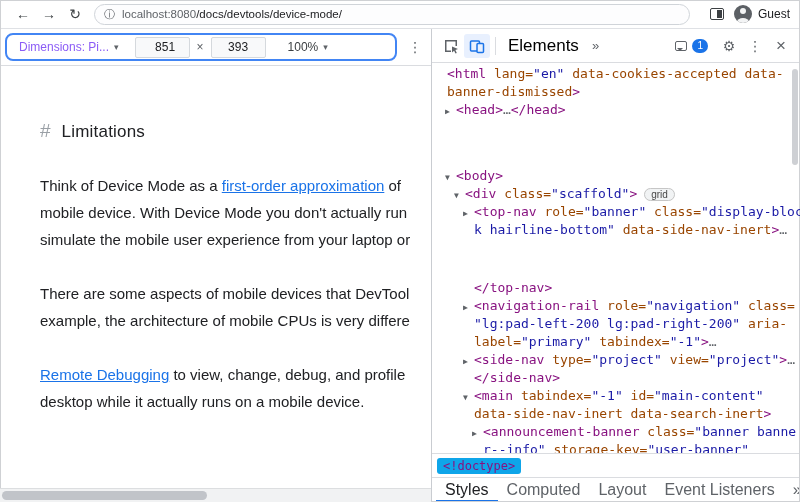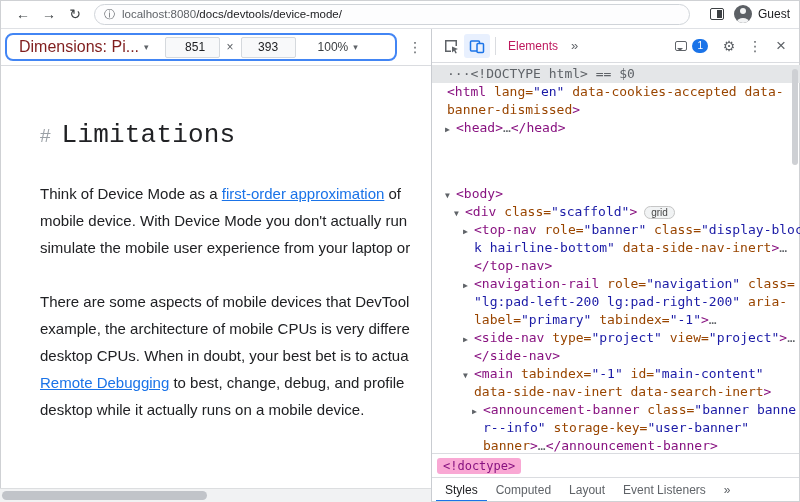--- a/index.html
+++ b/index.html
@@ -20,45 +20,45 @@
   .avatar .head { position: absolute; top: 3px; left: 6px; width: 6px; height: 6px; border-radius: 50%; background: #f3f4f5; }
   .avatar .body { position: absolute; bottom: -3px; left: 3px; width: 12px; height: 8px; border-radius: 50%; background: #f3f4f5; }
   .profile-name { font-size: 12px; color: #202124; }
 
   .main { flex: 1; display: flex; min-height: 0; }
 
   
   .left-pane { width: 431px; flex: 0 0 auto; display: flex; flex-direction: column; background: #fff; overflow: hidden; }
   .device-toolbar { height: 37px; flex: 0 0 auto; border-bottom: 1px solid #dadce0; display: flex; align-items: center; padding: 0 5px; }
   .dt-ring { display: flex; align-items: center; border: 2px solid #4285f4; border-radius: 8px; height: 28px; padding: 0 12px; flex: 1; max-width: 392px; }
-  .dims-label { font-size: 16px; color: #7f1d1d; white-space: pre; }
+  .dims-label { font-size: 12px; color: #8b5cf6; white-space: pre; }
   .caret { font-size: 9px; color: #5f6368; margin-left: 5px; }
   .dim-input { width: 55px; height: 21px; background: #f8f9fa; border: 1px solid #d5d9dd; border-radius: 2px; text-align: center; font-size: 12px; color: #202124; font-family: "Liberation Sans", sans-serif; }
   .w-input { margin-left: 16px; padding-left: 6px; }
   .times { font-size: 12px; color: #5f6368; margin: 0 7px; }
   .zoom-group { margin-left: 22px; display: flex; align-items: center; font-size: 12px; color: #3c4043; }
   .dt-kebab { margin-left: auto; color: #5f6368; font-size: 14px; width: 22px; text-align: center; cursor: pointer; }
 
   .article { flex: 1; overflow: hidden; padding: 54px 0 0 40px; }
   .heading-row { display: flex; align-items: baseline; margin-bottom: 30px; }
   .anchor-hash { color: #9aa0a6; font-size: 19px; margin-right: 11px; }
-  h1.page-title { font-size: 26px; font-weight: 400; color: #202124; letter-spacing: .2px; font-family: Liberation Mono, monospace; }
+  h1.page-title { font-size: 17px; font-weight: 400; color: #202124; letter-spacing: .2px; }
   .paragraphs p { font-size: 15px; line-height: 27px; color: #202124; white-space: nowrap; margin-bottom: 27px; }
   .paragraphs a { color: #1a73e8; text-decoration: underline; cursor: pointer; }
 
   .h-scrollbar { height: 14px; flex: 0 0 auto; background: #f1f2f3; border-top: 1px solid #dcdee0; position: relative; }
   .h-thumb { position: absolute; left: 2px; top: 2px; height: 9px; width: 205px; background: #c1c4c9; border-radius: 5px; }
 
   
   .devtools { flex: 1; min-width: 0; border-left: 1px solid #c9ccd1; display: flex; flex-direction: column; background: #fff; }
   .dt-toolbar { height: 34px; flex: 0 0 auto; border-bottom: 1px solid #dadce0; display: flex; align-items: center; padding: 0 6px; }
   .tool-btn { width: 26px; height: 24px; display: flex; align-items: center; justify-content: center; cursor: pointer; border-radius: 3px; flex: 0 0 auto; }
   .tool-btn.active { background: #e8f0fe; }
   .vdiv { width: 1px; height: 18px; background: #dadce0; margin: 0 5px; }
-  .tab-elements { font-size: 12px; color: #be185d; padding: 0 7px; cursor: pointer; }
+  .tab-elements { font-size: 17px; color: #000000; padding: 0 7px; cursor: pointer; }
   .more-tabs { font-size: 13px; color: #5f6368; padding: 0 6px; cursor: pointer; }
   .right-tools { margin-left: auto; display: flex; align-items: center; }
   .bubble-icon { width: 12px; height: 10px; border: 1.5px solid #5f6368; border-radius: 2px; position: relative; }
   .bubble-icon::after { content: ""; position: absolute; left: 1px; bottom: -4px; border: 3px solid transparent; border-top-color: #5f6368; }
   .issue-badge { background: #1a73e8; color: #fff; font-size: 10px; line-height: 14px; height: 14px; padding: 0 5px; border-radius: 7px; margin: 0 8px 0 5px; }
   .gear { font-size: 14px; color: #5f6368; }
   .kebab { font-size: 14px; color: #5f6368; }
   .close-x { font-size: 17px; color: #5f6368; }
 
   .dom-tree { flex: 1; min-height: 0; overflow: hidden; font-family: "DejaVu Sans Mono", monospace; font-size: 13px; line-height: 18px; padding-top: 2px; position: relative; }
@@ -67,24 +67,24 @@
   .arrow { display: inline-block; width: 11px; font-size: 8px; color: #5f6368; }
   .tk-t { color: #881280; text-align: right; }
   .tk-a { color: #994500; }
   .tk-v { color: #1a1aa6; }
   .tk-m { color: #5f6368; }
   .tk-d { color: #5f6368; }
   .grid-badge { font-family: "Liberation Sans", sans-serif; font-size: 10px; color: #474747; background: #f1f3f4; border: 1px solid #c6c6c6; border-radius: 8px; padding: 0 6px; margin-left: 7px; }
   .tree-thumb { position: absolute; right: 2px; top: 6px; width: 6px; height: 96px; background: #ced0d4; border-radius: 3px; }
 
   .breadcrumbs { height: 24px; flex: 0 0 auto; border-top: 1px solid #dadce0; display: flex; align-items: center; padding: 0 5px; }
-  .crumb { font-family: "DejaVu Sans Mono", monospace; font-size: 12px; color: #881280; background: #f9a8d4; padding: 1px 6px; border-radius: 3px; cursor: pointer; }
+  .crumb { font-family: "DejaVu Sans Mono", monospace; font-size: 12px; color: #881280; background: #0ea5e9; padding: 1px 6px; border-radius: 3px; cursor: pointer; }
 
   .styles-tabs { height: 25px; flex: 0 0 auto; border-top: 1px solid #dadce0; display: flex; align-items: stretch; padding: 0 4px; }
-  .stab { font-size: 12px; color: #5f6368; padding: 0 9px; display: flex; align-items: center; cursor: pointer; white-space: pre; }
+  .stab { font-size: 16px; color: #5f6368; padding: 0 9px; display: flex; align-items: center; cursor: pointer; white-space: pre; }
   .stab.selected { color: #202124; box-shadow: inset 0 -2px 0 #1a73e8; }
 
   .filter-row { flex: 0 0 auto; height: 29px; border-top: 1px solid #dadce0; display: flex; align-items: center; padding: 0 7px; }
   .filter-input { width: 162px; height: 19px; border: 1px solid #dadce0; border-radius: 10px; font-size: 11.5px; padding: 0 9px; color: #202124; font-family: "Liberation Sans", sans-serif; }
   .filter-input::placeholder { color: #80868b; }
   .state-btn { font-size: 11px; color: #3c4043; margin-left: 14px; cursor: pointer; white-space: pre; }
   .mini-icon { margin-left: 13px; color: #5f6368; font-size: 12px; cursor: pointer; }
   .monitor-icon { width: 12px; height: 9px; border: 1.4px solid #5f6368; border-radius: 1px; position: relative; margin-left: 13px; cursor: pointer; }
   .monitor-icon::after { content: ""; position: absolute; left: 3px; bottom: -3px; width: 4px; height: 2px; background: #5f6368; }
   .plus-icon { font-size: 14px; color: #5f6368; margin-left: 13px; cursor: pointer; }
@@ -131,21 +131,21 @@
         <div class="dt-kebab">⋮</div>
       </div>
 
       <div class="article">
         <div class="heading-row">
           <span class="anchor-hash">#</span>
           <h1 class="page-title">Limitations</h1>
         </div>
         <div class="paragraphs">
             <p><span>Think of Device Mode as a </span><a>first-order approximation</a><span> of</span><br><span>mobile device. With Device Mode you don't actually run</span><br><span>simulate the mobile user experience from your laptop or</span></p>
-            <p><span>There are some aspects of mobile devices that DevTool</span><br><span>example, the architecture of mobile CPUs is very differe</span><br><span>desktop CPUs. When in doubt, your best bet is to actua</span><br><a>Remote Debugging</a><span> to best, change, debug, and profile</span><br><span>desktop while it actually runs on a mobile device.</span></p>
+            <p><span>There are some aspects of mobile devices that DevTool</span><br><span>example, the architecture of mobile CPUs is very differe</span><br><br><a>Remote Debugging</a><span> to view, change, debug, and profile</span><br><span>desktop while it actually runs on a mobile device.</span></p>
           </div>
       </div>
 
       <div class="h-scrollbar">
         <div class="h-thumb"></div>
       </div>
     </div>
 
     <div class="devtools">
 
@@ -175,29 +175,28 @@
               <span class="kebab">⋮</span>
             </div>
           <div class="tool-btn">
               <span class="close-x">×</span>
             </div>
         </div>
       </div>
 
       <div class="dom-tree">
         <div class="tree-thumb"></div>
-      <div class="tline sel" style="padding-left: 4px;"><span class="arrow"></span><span class="tk-d">···</span><span class="tk-d">&lt;!DOCTYPE html&gt;</span><span class="tk-m"> == $0</span></div>
           <div class="tline" style="padding-left: 4px;"><span class="arrow"></span><span class="tk-t">&lt;html</span><span class="tk-a"> lang=</span><span class="tk-v">"en"</span><span class="tk-a"> data-cookies-accepted</span><span class="tk-a"> data-</span></div>
           <div class="tline" style="padding-left: 4px;"><span class="arrow"></span><span class="tk-a">banner-dismissed</span><span class="tk-t">&gt;</span></div>
           <div class="tline" style="padding-left: 13px;"><span class="arrow">▶</span><span class="tk-t">&lt;head&gt;</span><span class="tk-m">…</span><span class="tk-t">&lt;/head&gt;</span></div>
           <div class="tline" style="padding-left: 13px; margin-top: 48px;"><span class="arrow">▼</span><span class="tk-t">&lt;body&gt;</span></div>
           <div class="tline" style="padding-left: 22px;"><span class="arrow">▼</span><span class="tk-t">&lt;div</span><span class="tk-a"> class=</span><span class="tk-v">"scaffold"</span><span class="tk-t">&gt;</span><span class="grid-badge">grid</span></div>
           <div class="tline" style="padding-left: 31px;"><span class="arrow">▶</span><span class="tk-t">&lt;top-nav</span><span class="tk-a"> role=</span><span class="tk-v">"banner"</span><span class="tk-a"> class=</span><span class="tk-v">"display-bloc</span></div>
           <div class="tline" style="padding-left: 31px;"><span class="arrow"></span><span class="tk-v">k hairline-bottom"</span><span class="tk-a"> data-side-nav-inert</span><span class="tk-t">&gt;</span><span class="tk-m">…</span></div>
-          <div class="tline" style="padding-left: 31px;"><span class="arrow"></span><span class="tk-t">&lt;/top-nav&gt;</span></div>
+          <div class="tline" style="padding-left: 31px; margin-top: 40px;"><span class="arrow"></span><span class="tk-t">&lt;/top-nav&gt;</span></div>
           <div class="tline" style="padding-left: 31px;"><span class="arrow">▶</span><span class="tk-t">&lt;navigation-rail</span><span class="tk-a"> role=</span><span class="tk-v">"navigation"</span><span class="tk-a"> class=</span></div>
           <div class="tline" style="padding-left: 31px;"><span class="arrow"></span><span class="tk-v">"lg:pad-left-200 lg:pad-right-200"</span><span class="tk-a"> aria-</span></div>
           <div class="tline" style="padding-left: 31px;"><span class="arrow"></span><span class="tk-a">label=</span><span class="tk-v">"primary"</span><span class="tk-a"> tabindex=</span><span class="tk-v">"-1"</span><span class="tk-t">&gt;</span><span class="tk-m">…</span></div>
           <div class="tline" style="padding-left: 31px;"><span class="arrow">▶</span><span class="tk-t">&lt;side-nav</span><span class="tk-a"> type=</span><span class="tk-v">"project"</span><span class="tk-a"> view=</span><span class="tk-v">"project"</span><span class="tk-t">&gt;</span><span class="tk-m">…</span></div>
           <div class="tline" style="padding-left: 31px;"><span class="arrow"></span><span class="tk-t">&lt;/side-nav&gt;</span></div>
           <div class="tline" style="padding-left: 31px;"><span class="arrow">▼</span><span class="tk-t">&lt;main</span><span class="tk-a"> tabindex=</span><span class="tk-v">"-1"</span><span class="tk-a"> id=</span><span class="tk-v">"main-content"</span></div>
           <div class="tline" style="padding-left: 31px;"><span class="arrow"></span><span class="tk-a">data-side-nav-inert</span><span class="tk-a"> data-search-inert</span><span class="tk-t">&gt;</span></div>
           <div class="tline" style="padding-left: 40px;"><span class="arrow">▶</span><span class="tk-t">&lt;announcement-banner</span><span class="tk-a"> class=</span><span class="tk-v">"banner banne</span></div>
           <div class="tline" style="padding-left: 40px;"><span class="arrow"></span><span class="tk-v">r--info"</span><span class="tk-a"> storage-key=</span><span class="tk-v">"user-banner"</span></div>
           <div class="tline" style="padding-left: 40px;"><span class="arrow"></span><span class="tk-a">banner</span><span class="tk-t">&gt;</span><span class="tk-m">…</span><span class="tk-t">&lt;/announcement-banner&gt;</span></div>

